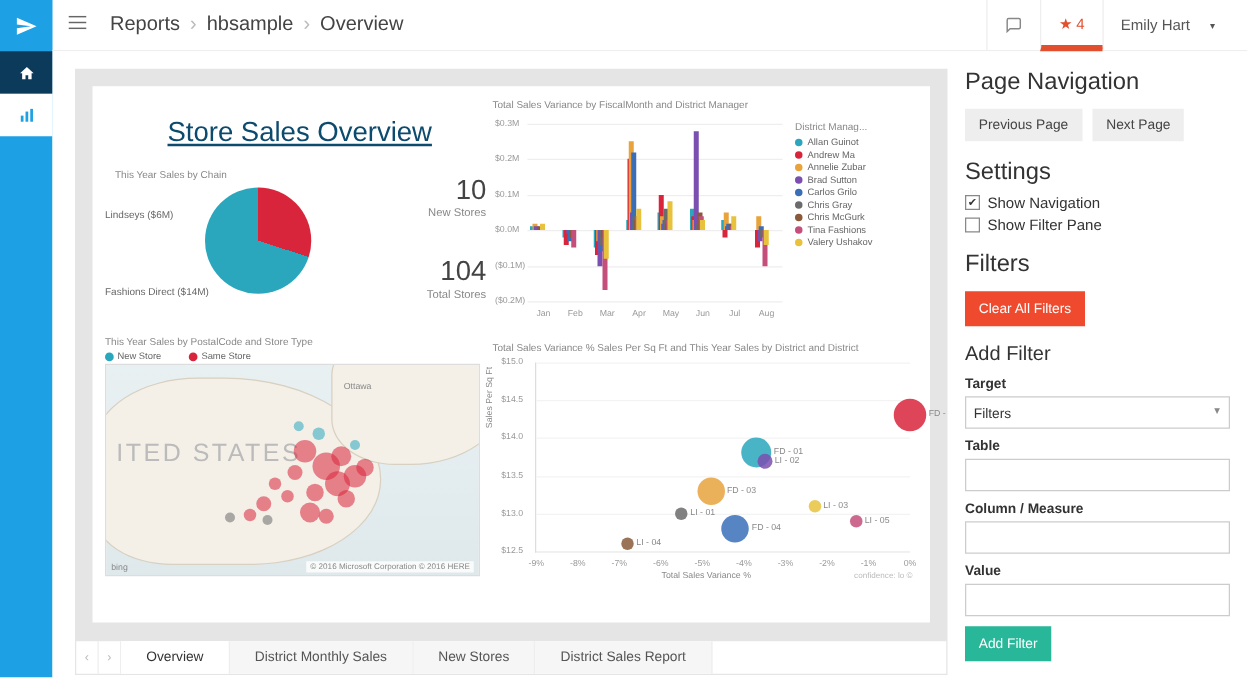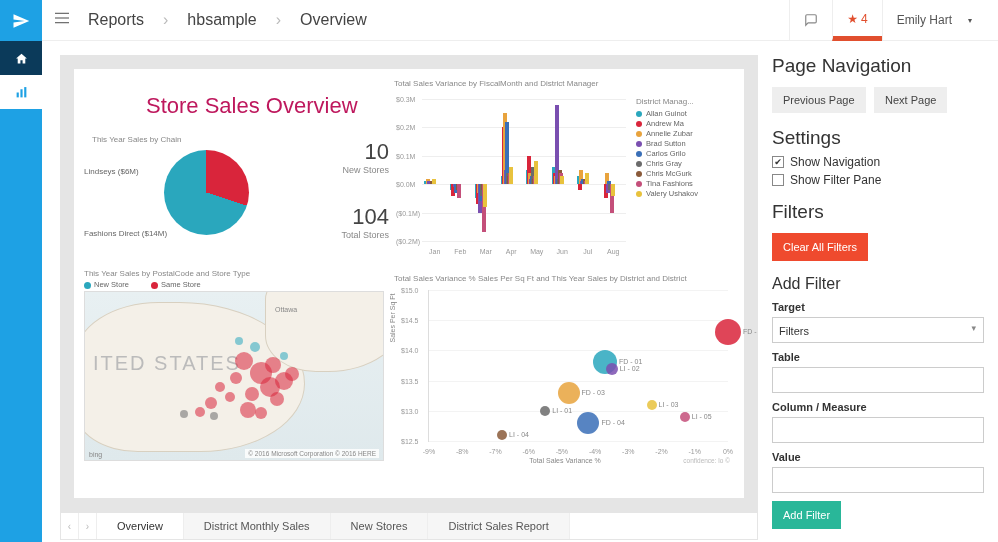--- a/index.html
+++ b/index.html
@@ -8,35 +8,35 @@
   .app { display:flex; width:100%; height:100%; }
   .leftbar { width:42px; background:#1ea1e4; display:flex; flex-direction:column; }
   .leftbar .brand { height:41px; display:flex; align-items:center; justify-content:center; color:#fff; }
   .leftbar .navicon { height:34px; display:flex; align-items:center; justify-content:center; color:#fff; font-size:13px; cursor:pointer; }
   .leftbar .navicon.dark { background:#0b3a5a; }
   .leftbar .navicon.active { background:#fff; color:#1ea1e4; }
   
   .main { flex:1; display:flex; flex-direction:column; }
   .topbar { height:41px; border-bottom:1px solid #eee; display:flex; align-items:center; padding:0 12px; }
   .hamburger { width:20px; margin-right:14px; color:#555; cursor:pointer; }
-  .crumbs { display:flex; align-items:flex-end; gap:19px; font-size:16px; color:#444; }
+  .crumbs { display:flex; align-items:flex-end; gap:8px; font-size:16px; color:#444; }
   .crumbs .sep { color:#bbb; }
   .topbar .spacer { flex:1; }
   .top-cell { height:41px; padding:0 14px; display:flex; align-items:center; border-left:1px solid #eee; font-size:12px; color:#555; cursor:pointer; }
   .top-cell.star { color:#e14f2e; border-bottom:3px solid #e14f2e; padding-bottom:0; height:41px; position:relative;}
   .top-cell.star::after{content:"";position:absolute;left:0;right:0;bottom:-1px;height:3px;background:#e14f2e;}
   .top-cell.user { font-size:12px;gap:12px; }
   
   .content { flex:1; display:flex; background:#fff; padding:14px 14px 2px 18px; gap:14px; overflow:hidden; }
   .report-col { flex:1; display:flex; flex-direction:column; }
   .report-canvas { flex:1; background:#e5e5e5; padding:14px; position:relative; overflow:hidden; }
   .whitepage { background:#fff; width:100%; height:100%; position:relative; }
 
   
-  .rpt-title { position:absolute; left:72px; top:24px; font-size:22px; font-weight:300; color:#be185d; }
+  .rpt-title { position:absolute; left:60px; top:24px; font-size:22px; font-weight:300; color:#0c4a6e;text-decoration:underline; }
   .pie-wrap { position:absolute; left:10px; top:60px; width:220px; }
   .pie-caption { font-size:8px; color:#888; padding:6px 0 6px 8px; }
   .pie-label { font-size:8px; color:#666; position:absolute;}
   .pie { width:85px; height:85px; border-radius:50%; background: conic-gradient(#d9253b 0 30%, #2aa7bd 30% 100%); margin-left:80px; }
   
   .kpi { position:absolute; left:250px; top:70px; text-align:right; width:65px;}
   .kpi .num { font-size:22px; font-weight:300; color:#444; }
   .kpi .lbl { font-size:9px; color:#888; }
   .kpi2 { top:135px; }
   

